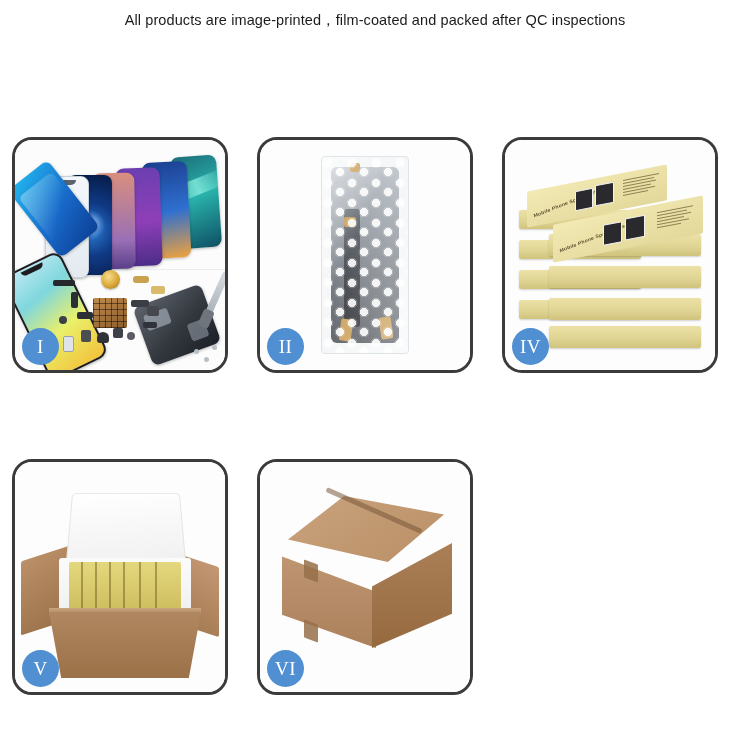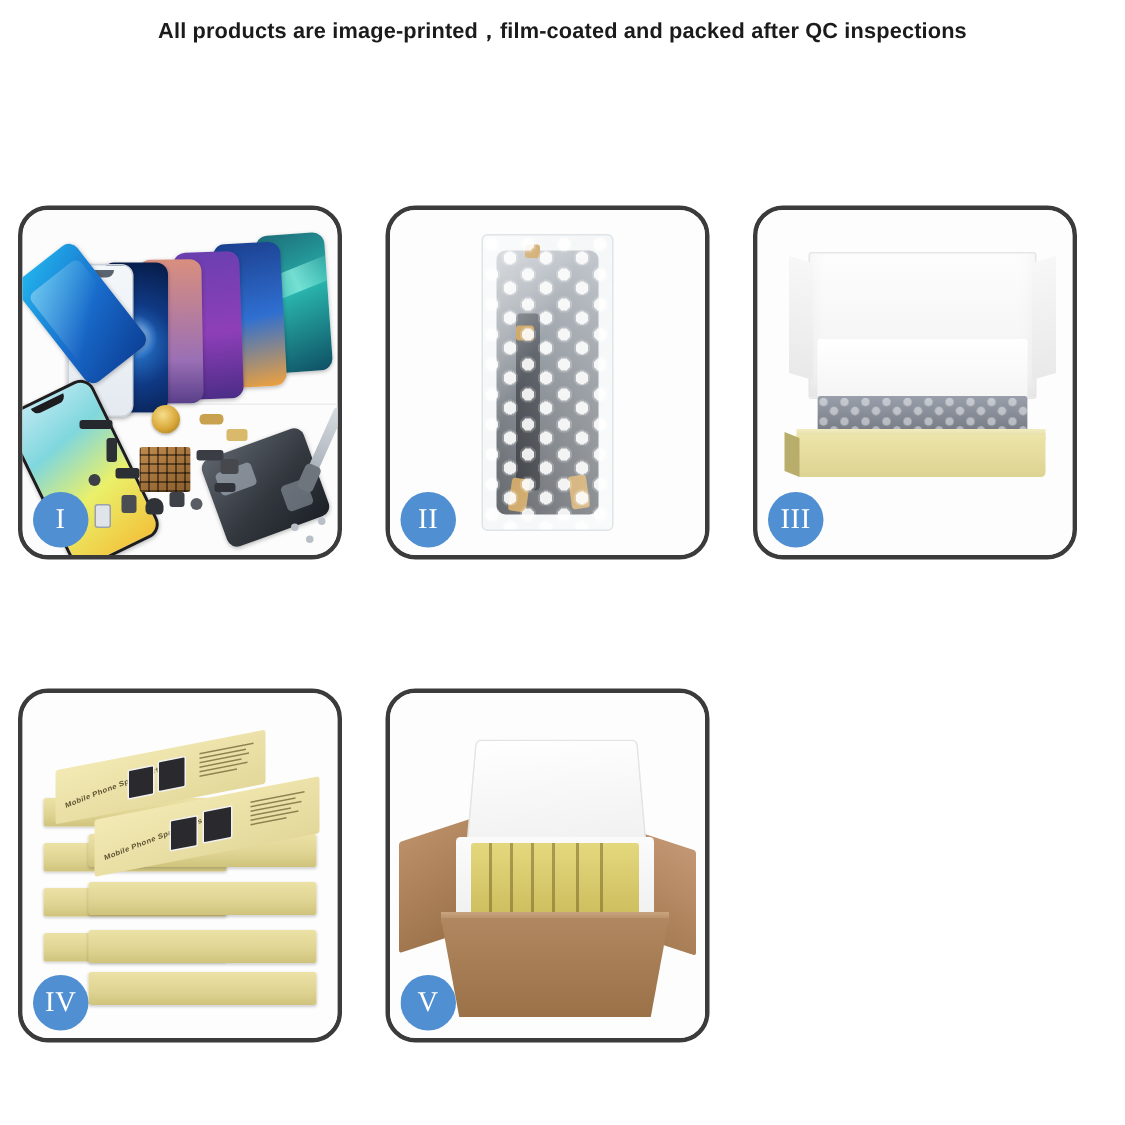--- a/index.html
+++ b/index.html
@@ -29,21 +29,21 @@
     font-weight: 700;
     letter-spacing: 1.2px;
     color: #111111;
     line-height: 1.05;
     white-space: nowrap;
   }
   .subtitle {
     margin: 0;
     padding-top: 11px;
     font-size: 14.5px;
-    font-weight: 700;
+    font-weight: 400;
     letter-spacing: 0.1px;
     color: #1b1b1b;
     white-space: nowrap;
   }
 
   
   .grid {
     position: absolute;
     left: 12px;
     top: 137px;
@@ -424,30 +424,20 @@
         <div class="bw-tabs bwt2"></div>
         <div class="bw-tabs bwt3"></div>
         <div class="bw-tabs bwt4"></div>
         <div class="bubbles"></div>
         <div class="bubbles-sheen"></div>
       </div>
     </div>
     <div class="badge">II</div>
   </div>
 
-  <div class="panel">
-    <div class="stage">
-      <div class="b3-lid"></div>
-      <div class="b3-foam"></div>
-      <div class="b3-fill"></div>
-      <div class="b3-rim"></div>
-      <div class="b3-base"></div>
-    </div>
-    <div class="badge">III</div>
-  </div>
 
   <div class="panel">
     <div class="stage">
       <div class="stack">
 
         <div class="sbox" style="left:0px;  top:44px;  width:122px; height:19px;"></div>
         <div class="sbox" style="left:0px;  top:74px;  width:122px; height:19px;"></div>
         <div class="sbox" style="left:0px;  top:104px; width:122px; height:19px;"></div>
         <div class="sbox" style="left:0px;  top:134px; width:122px; height:19px;"></div>
 
@@ -501,14 +491,25 @@
         <i style="left:54px"></i>
           <i style="left:70px"></i>
           <i style="left:86px"></i>
       </div>
       <div class="v-rim"></div>
       <div class="v-body"></div>
     </div>
     <div class="badge">V</div>
   </div>
 
+  <div class="panel">
+    <div class="stage">
+      <div class="c-top"></div>
+      <div class="c-seam"></div>
+      <div class="c-front"></div>
+      <div class="c-side"></div>
+      <div class="c-tape ct1"></div>
+      <div class="c-tape ct2"></div>
+    </div>
+    <div class="badge">VI</div>
+  </div>
 
 </div>
 
 </body></html>

